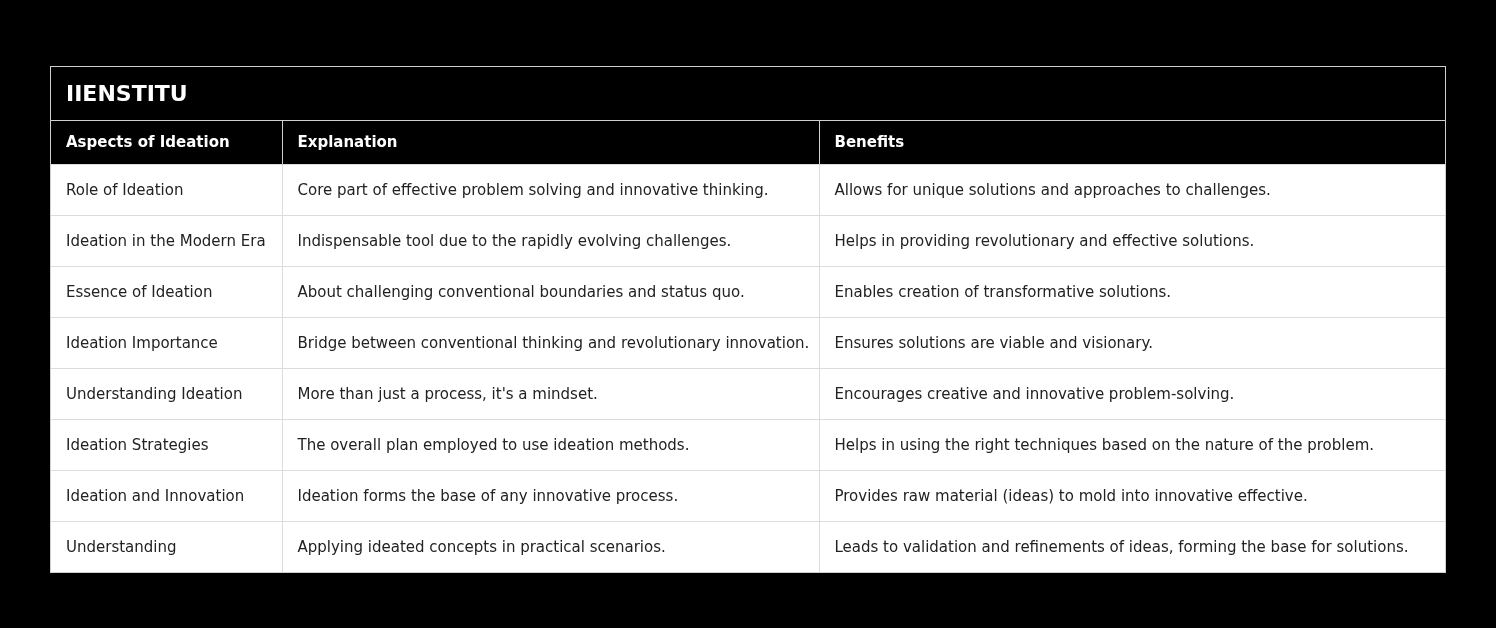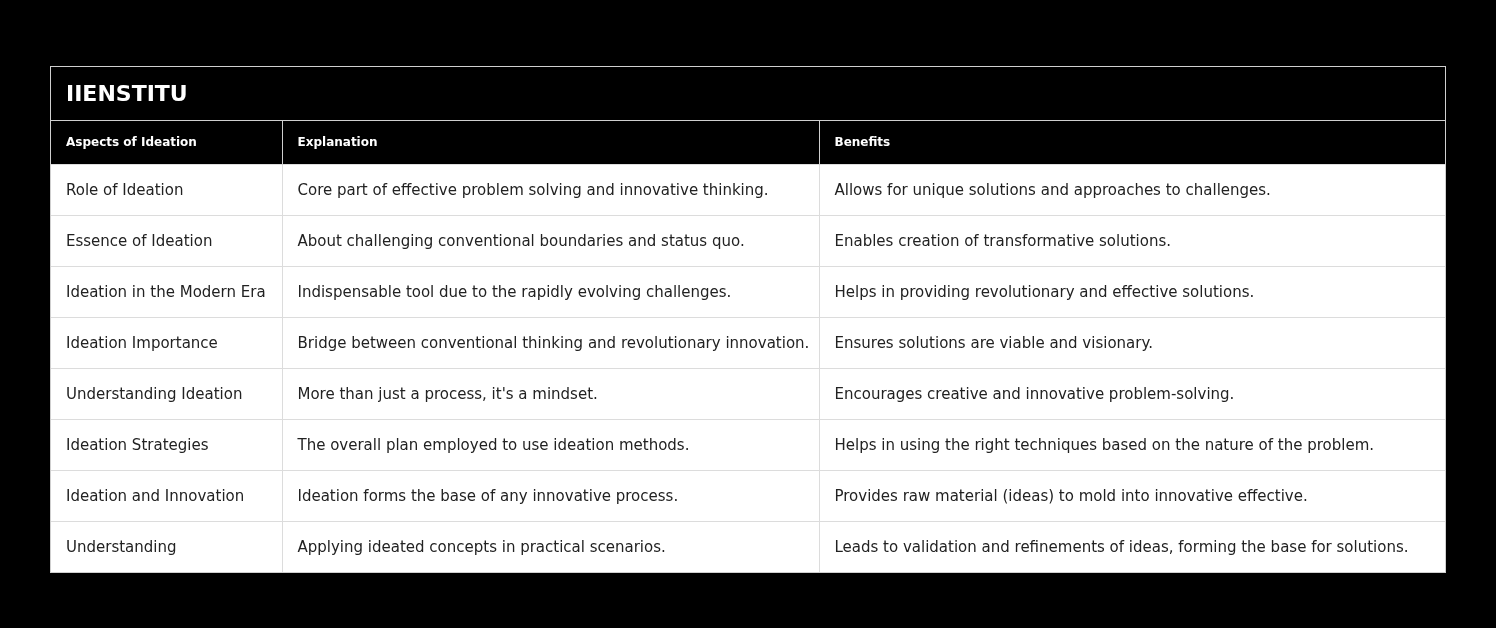--- a/index.html
+++ b/index.html
@@ -5,21 +5,21 @@
   html, body { margin: 0; padding: 0; background: #000; }
   body { width: 1496px; height: 628px; position: relative; overflow: hidden;
          font-family: "DejaVu Sans", sans-serif; }
   .table-wrap { position: absolute; left: 50px; top: 66px; width: 1396px;
                 border: 1px solid #cfcfcf; box-sizing: border-box; }
   .title-bar { height: 54px; background: #000; color: #fff; font-weight: bold;
                font-size: 22px; line-height: 54px; padding-left: 15px;
                border-bottom: 1px solid #cfcfcf; box-sizing: border-box; }
   table { border-collapse: collapse; width: 100%; table-layout: fixed; }
   col.c1 { width: 231px; } col.c2 { width: 537px; } col.c3 { width: auto; }
-  th { background: #000; color: #fff; font-weight: bold; font-size: 12px;
+  th { background: #000; color: #fff; font-weight: bold; font-size: 15px;
        text-align: left; height: 43px; padding: 0 15px; box-sizing: border-box;
        border-left: 1px solid #cfcfcf; }
   th:first-child, td:first-child { border-left: none; }
   td { background: #fff; color: #222; font-size: 15px; height: 43px;
        padding: 16px 15px; box-sizing: border-box; white-space: nowrap;
        border-left: 1px solid #dcdcdc; border-top: 1px solid #dcdcdc; }
 </style>
 </head>
 <body>
 
@@ -38,28 +38,28 @@
         <th>Benefits</th>
       </tr>
     </thead>
     <tbody id="tbody">
         <tr>
           <td>Role of Ideation</td>
           <td>Core part of effective problem solving and innovative thinking.</td>
           <td>Allows for unique solutions and approaches to challenges.</td>
         </tr>
         <tr>
+          <td>Ideation in the Modern Era</td>
+          <td>Indispensable tool due to the rapidly evolving challenges.</td>
+          <td>Helps in providing revolutionary and effective solutions.</td>
+        </tr>
+        <tr>
           <td>Essence of Ideation</td>
           <td>About challenging conventional boundaries and status quo.</td>
           <td>Enables creation of transformative solutions.</td>
-        </tr>
-        <tr>
-          <td>Ideation in the Modern Era</td>
-          <td>Indispensable tool due to the rapidly evolving challenges.</td>
-          <td>Helps in providing revolutionary and effective solutions.</td>
         </tr>
         <tr>
           <td>Ideation Importance</td>
           <td>Bridge between conventional thinking and revolutionary innovation.</td>
           <td>Ensures solutions are viable and visionary.</td>
         </tr>
         <tr>
           <td>Understanding Ideation</td>
           <td>More than just a process, it's a mindset.</td>
           <td>Encourages creative and innovative problem-solving.</td>

